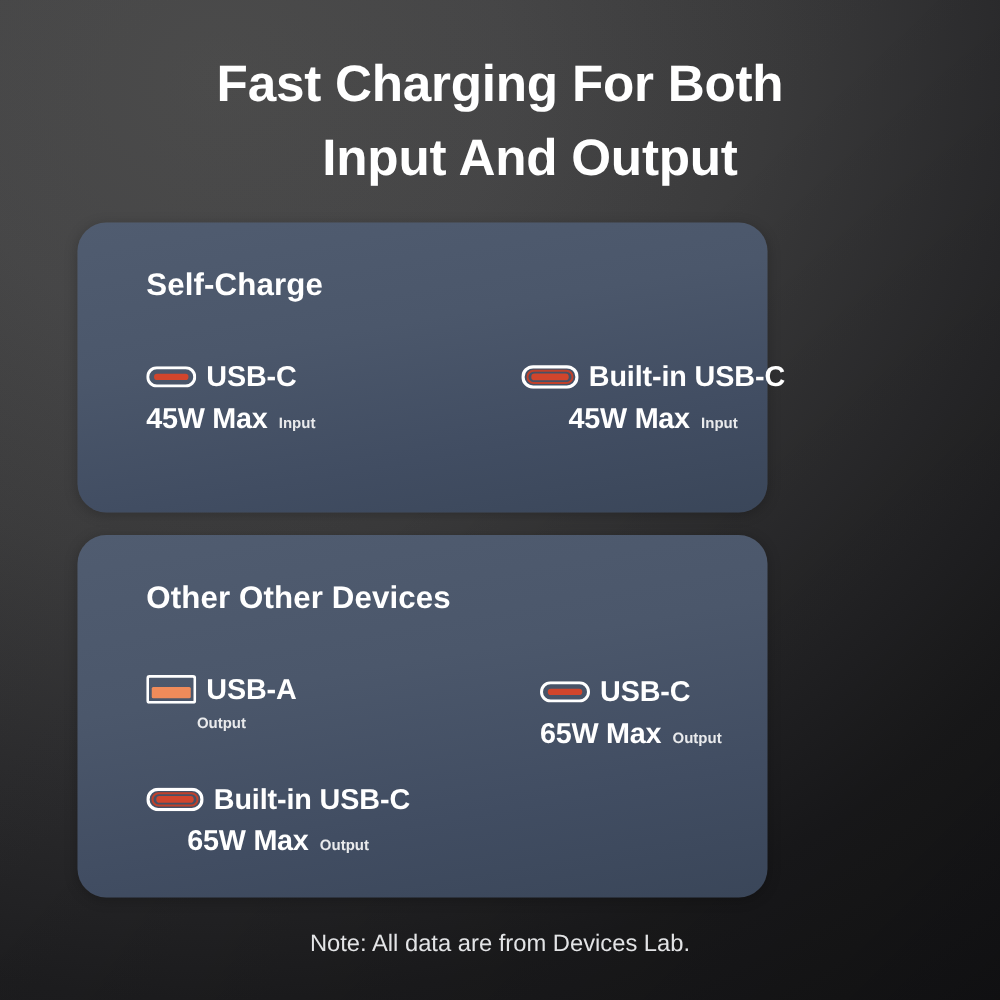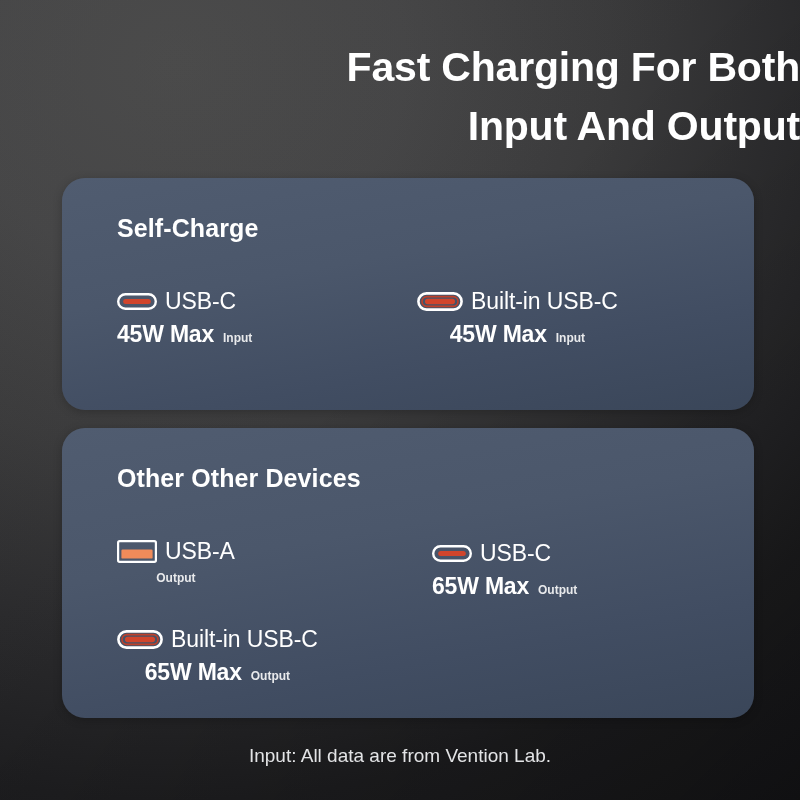--- a/index.html
+++ b/index.html
@@ -19,33 +19,33 @@
     content:"";
     position:absolute; inset:0;
     background:linear-gradient(135deg, rgba(80,80,80,0.18) 0%, rgba(0,0,0,0) 45%, rgba(0,0,0,0.30) 100%);
   }
   #page { position:absolute; inset:0; }
 
   
   .title {
     position:absolute;
     left:0; right:0; top:38px;
-    text-align:right;
+    text-align:center;
     color:#ffffff;
     font-size:41px;
     font-weight:bold;
     line-height:1.45;
     letter-spacing:-0.2px;
   }
   .title .l2 { display:block;padding-left:48px; }
 
   
   .card {
     position:absolute;
-    left:62px; width:692px;
+    left:62px; width:552px;
     border-radius:23px;
     background:linear-gradient(170deg, #505c70 0%, #4b576b 38%, #414d62 72%, #3a4659 100%);
     box-shadow:0 2px 10px rgba(0,0,0,0.22);
   }
   #card-self   { top:178px; height:232px; }
   #card-other  { top:428px; height:290px; }
 
   .card-title {
     position:absolute;
     left:55px;
@@ -62,21 +62,21 @@
   .spec { position:absolute; }
   .spec-head {
     display:flex;
     align-items:center;
     gap:8px;
     white-space:nowrap;
   }
   .spec-name {
     color:#ffffff;
     font-size:23px;
-    font-weight:normal;
+    font-weight:bold;
     letter-spacing:-0.1px;
   }
   .spec-val {
     margin-top:6px;
     white-space:nowrap;
     display:flex;
     align-items:baseline;
     gap:9px;
     justify-content:center;
   }
@@ -196,15 +196,15 @@
         <span class="spec-name">Built-in USB-C</span>
       </div>
       <div class="spec-val">
         <span class="spec-watt">65W Max</span>
         <span class="spec-dir">Output</span>
       </div>
     </div>
 
   </section>
 
-  <p class="note">Input: All data are from Vention Lab.</p>
+  <p class="note">Note: All data are from Devices Lab.</p>
 
 </div>
 
 </body></html>

